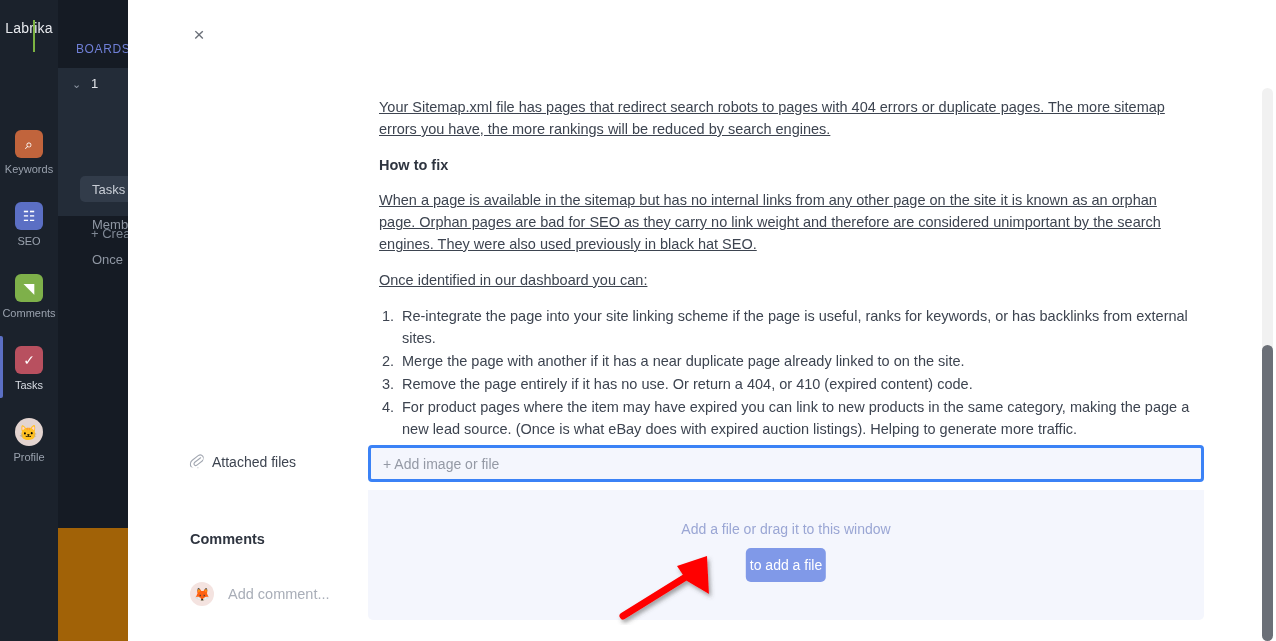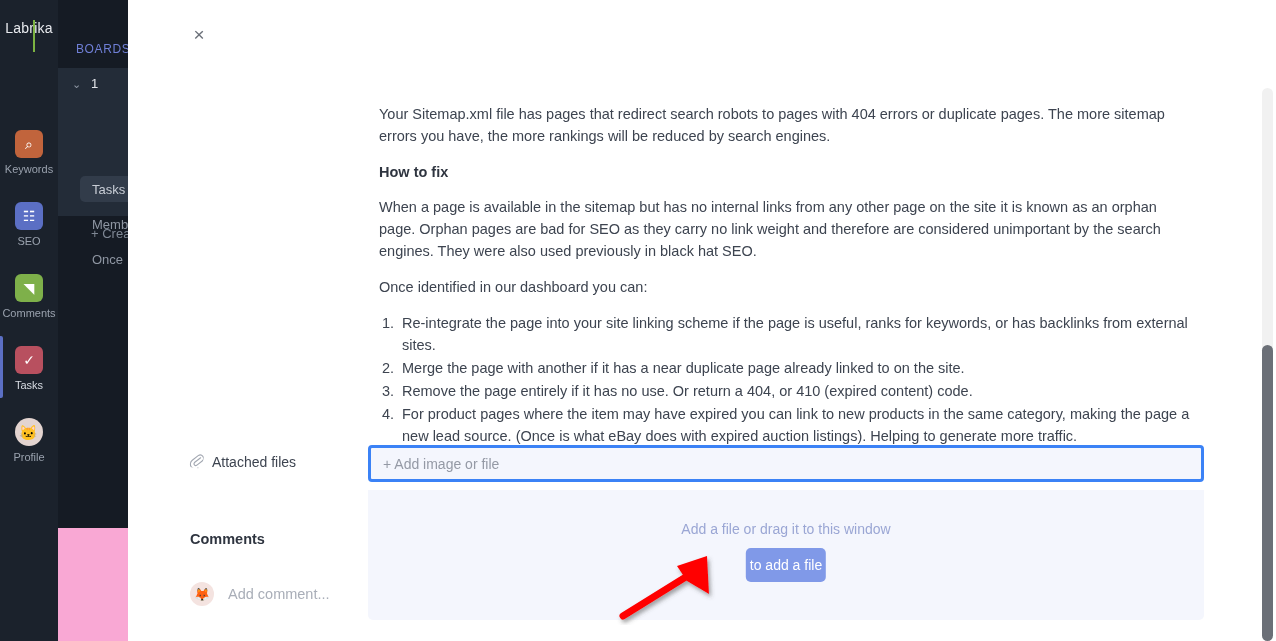--- a/index.html
+++ b/index.html
@@ -2,21 +2,21 @@
 <html><head>
 <meta charset="utf-8">
 <style>
   * { box-sizing: border-box; margin: 0; padding: 0; }
   html, body {
     width: 1276px; height: 641px;
     overflow: hidden;
     font-family: "Liberation Sans", sans-serif;
     background: #ffffff;
   }
-  #app { position: relative; width: 1276px; height: 641px; background: #f9a8d4; }
+  #app { position: relative; width: 1276px; height: 641px; background: #a16207; }
 
   
   .rail {
     position: absolute; left: 0; top: 0; width: 58px; height: 641px;
     background: #1b222c;
     z-index: 5;
   }
   .brand {
     position: absolute; left: 0; top: 20px; width: 58px;
     text-align: center; color: #e8eaee;
@@ -89,21 +89,21 @@
     width: 24px; height: 24px; color: #6b7079;
     display: flex; align-items: center; justify-content: center;
     font-size: 19px; line-height: 1; cursor: pointer;
   }
 
   
   .article {
     position: absolute; left: 251px; top: 96px; width: 812px;
     color: #3d4450; font-size: 14.5px; line-height: 22px;
   }
-  .article p { margin: 7px 0 14px 0; }
+  .article p { margin: 0 0 14px 0; text-decoration: underline; }
   .article h4 {
     font-size: 14.5px; font-weight: bold; color: #2f3540;
     margin: 0 0 13px 0;
   }
   .article ol { margin: 0 0 0 19px; padding: 0; }
   .article ol li { margin-bottom: 1px; padding-left: 4px; }
 
   
   .attached-label {
     position: absolute; left: 62px; top: 453px;

